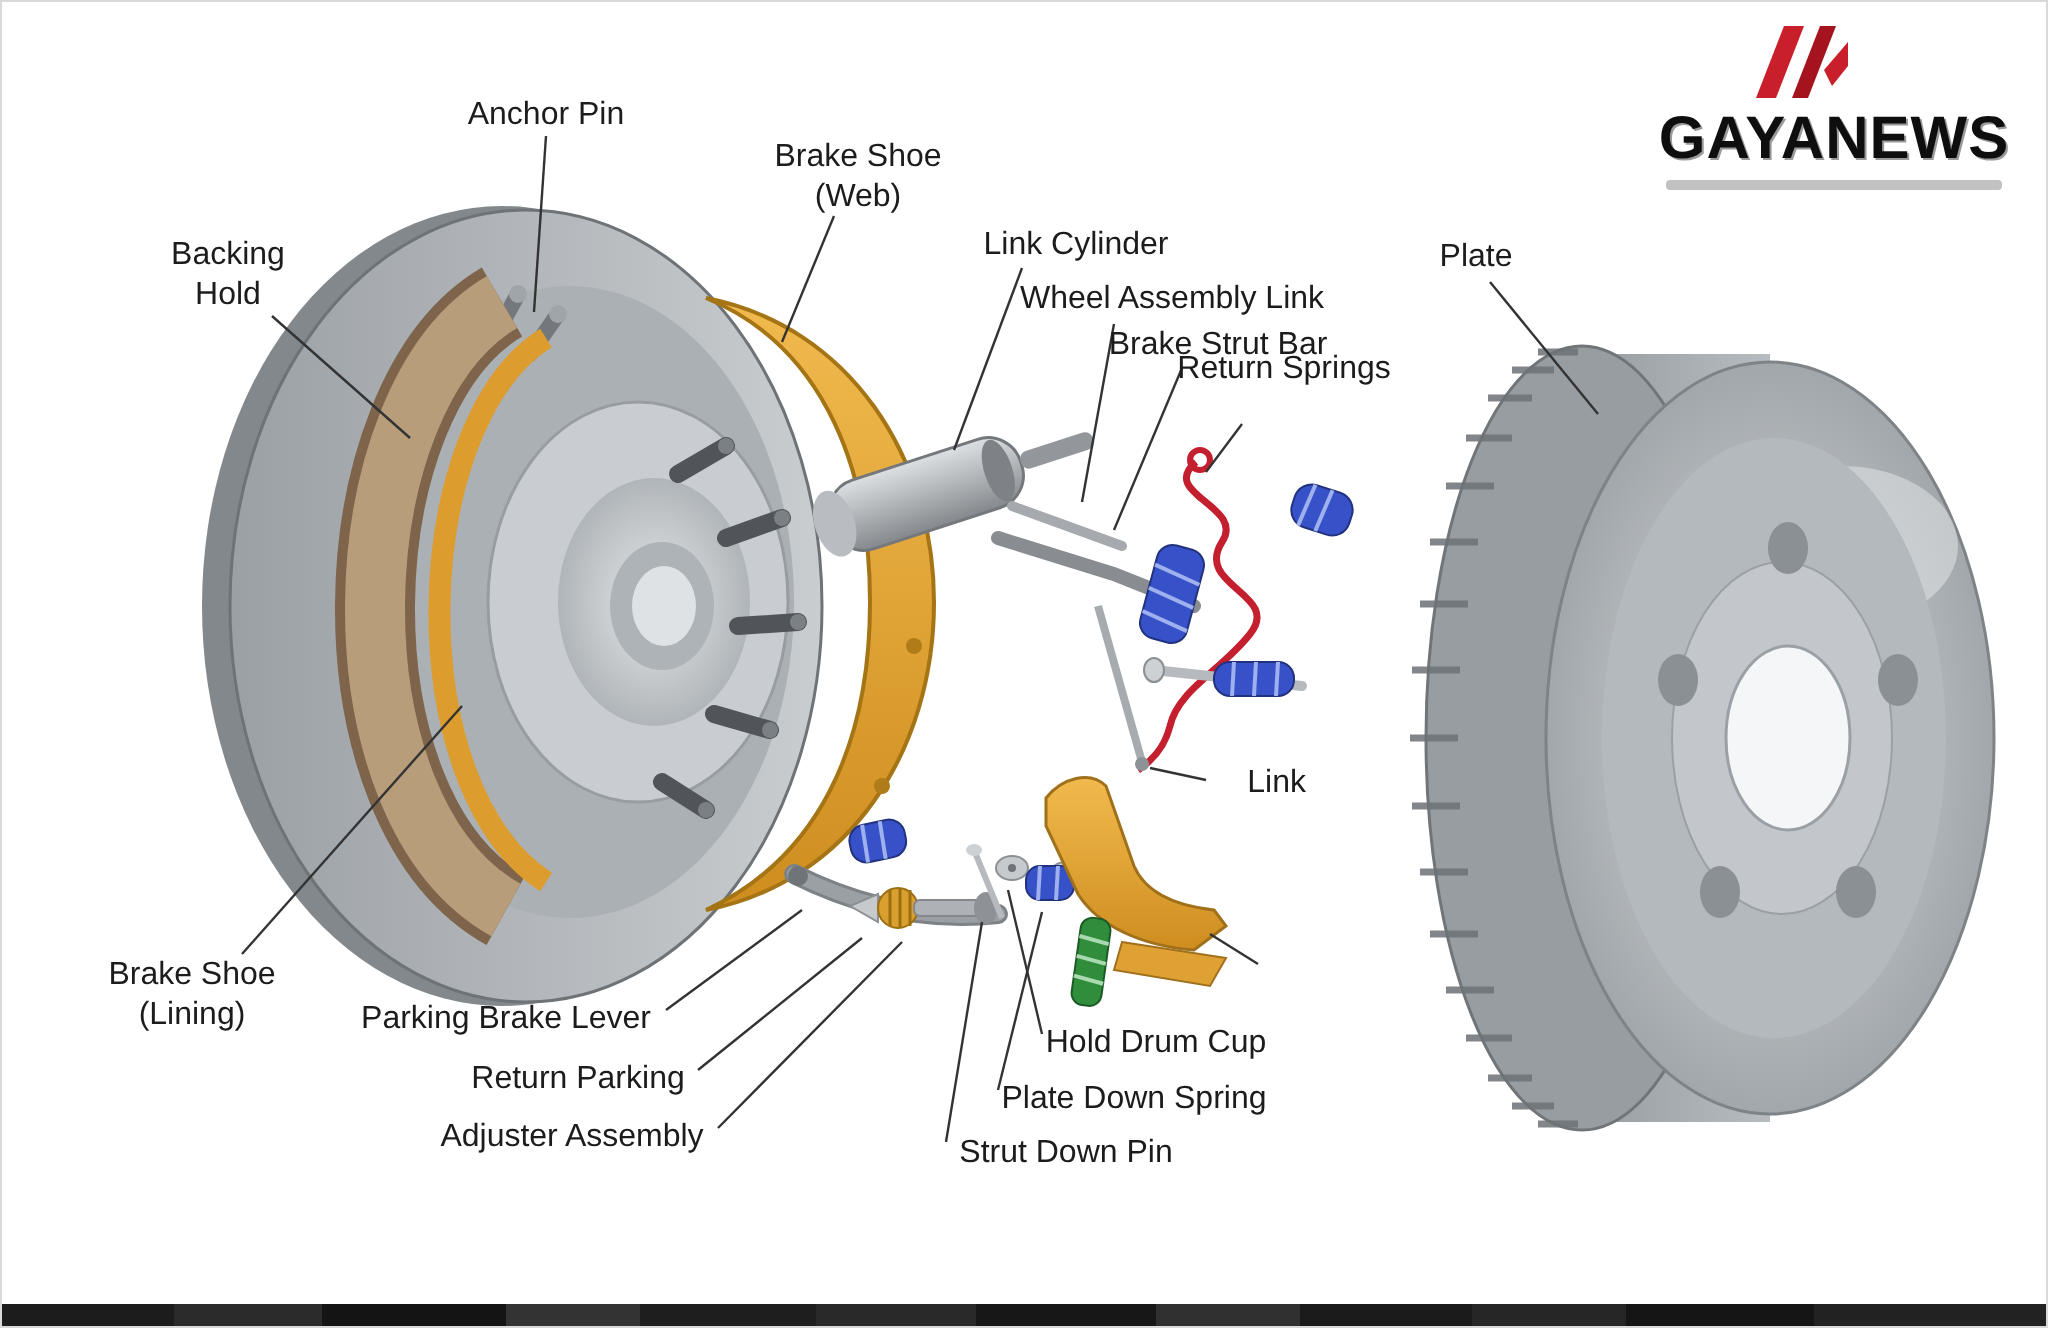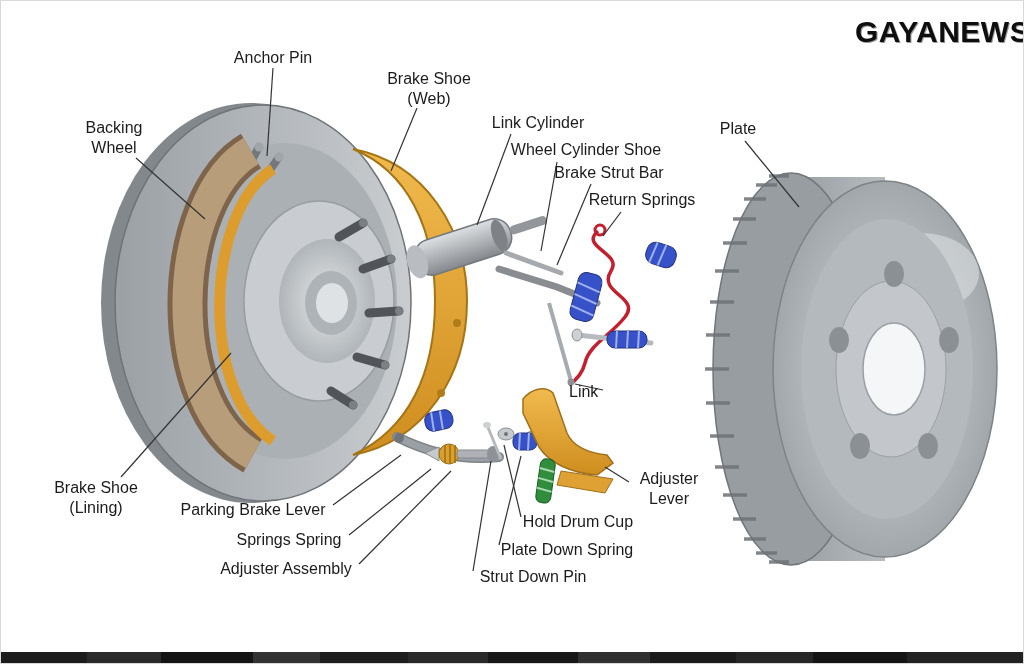--- a/index.html
+++ b/index.html
@@ -8,21 +8,21 @@
     border:1px solid #d9d9d9;box-sizing:border-box;overflow:hidden;
     font-family:"Liberation Sans", sans-serif;
   }
   .artwork{position:absolute;left:0;top:0;width:1024px;height:664px;}
   .label{
     position:absolute;font-size:16px;line-height:1.25;color:#1c1c1c;
     white-space:pre-line;text-align:center;
   }
   .logo{
     position:absolute;top:10px;right:10px;width:192px;
-    display:flex;flex-direction:row;align-items:center;
+    display:flex;flex-direction:column;align-items:center;
   }
   .logo-mark{width:56px;height:40px;margin-bottom:2px;margin-right:34px;}
   .logo-name{
     font-size:30px;font-weight:800;letter-spacing:.5px;color:#0e0e0e;
     text-shadow:1px 1px 0 #9a9a9a;
   }
   .logo-tagline-bar{width:168px;height:5px;background:#c2c2c2;margin-top:3px;border-radius:2px;}
   .bottom-strip{
     position:absolute;left:0;right:0;bottom:0;height:11px;display:flex;
   }
@@ -255,37 +255,35 @@
       <line x1="498" y1="544" x2="520" y2="455"></line>
       <line x1="472" y1="570" x2="490" y2="460"></line>
       <line x1="628" y1="481" x2="604" y2="466"></line>
     </g>
   </svg>
 
   <div class="label" style="left:222px;top:47px;width:100px;">Anchor Pin</div>
   <div class="label" style="left:378px;top:68px;width:100px;">Brake Shoe
 (Web)</div>
   <div class="label" style="left:477px;top:112px;width:120px;">Link Cylinder</div>
-  <div class="label" style="left:505px;top:139px;width:160px;">Wheel Cylinder Shoe</div>
+  <div class="label" style="left:505px;top:139px;width:160px;">Wheel Assembly Link</div>
   <div class="label" style="left:548px;top:162px;width:120px;">Brake Strut Bar</div>
-  <div class="label" style="left:581px;top:189px;width:120px;text-align:center;">Return Springs</div>
+  <div class="label" style="left:581px;top:174px;width:120px;text-align:center;">Return Springs</div>
   <div class="label" style="left:73px;top:117px;width:80px;">Backing
-Wheel</div>
+Hold</div>
   <div class="label" style="left:707px;top:118px;width:60px;">Plate</div>
-  <div class="label" style="left:568px;top:381px;width:44px;text-align:left;">Link</div>
+  <div class="label" style="left:608px;top:381px;width:44px;text-align:right;">Link</div>
   <div class="label" style="left:45px;top:477px;width:100px;">Brake Shoe
 (Lining)</div>
   <div class="label" style="left:172px;top:499px;width:160px;">Parking Brake Lever</div>
-  <div class="label" style="left:228px;top:529px;width:120px;">Springs Spring</div>
+  <div class="label" style="left:228px;top:529px;width:120px;">Return Parking</div>
   <div class="label" style="left:215px;top:558px;width:140px;">Adjuster Assembly</div>
   <div class="label" style="left:517px;top:511px;width:120px;">Hold Drum Cup</div>
   <div class="label" style="left:496px;top:539px;width:140px;">Plate Down Spring</div>
   <div class="label" style="left:472px;top:566px;width:120px;">Strut Down Pin</div>
-  <div class="label" style="left:628px;top:468px;width:80px;">Adjuster
-Lever</div>
 
   <div class="logo">
     <svg class="logo-mark" viewBox="0 0 56 40">
       <polygon points="6,38 20,2 30,2 16,38" fill="#c81f2b"></polygon>
       <polygon points="24,38 38,2 46,2 32,38" fill="#a5131e"></polygon>
       <polygon points="40,24 52,10 52,22 44,32" fill="#c81f2b"></polygon>
     </svg>
     <div class="logo-name">GAYANEWS</div>
     <div class="logo-tagline-bar"></div>
   </div>

